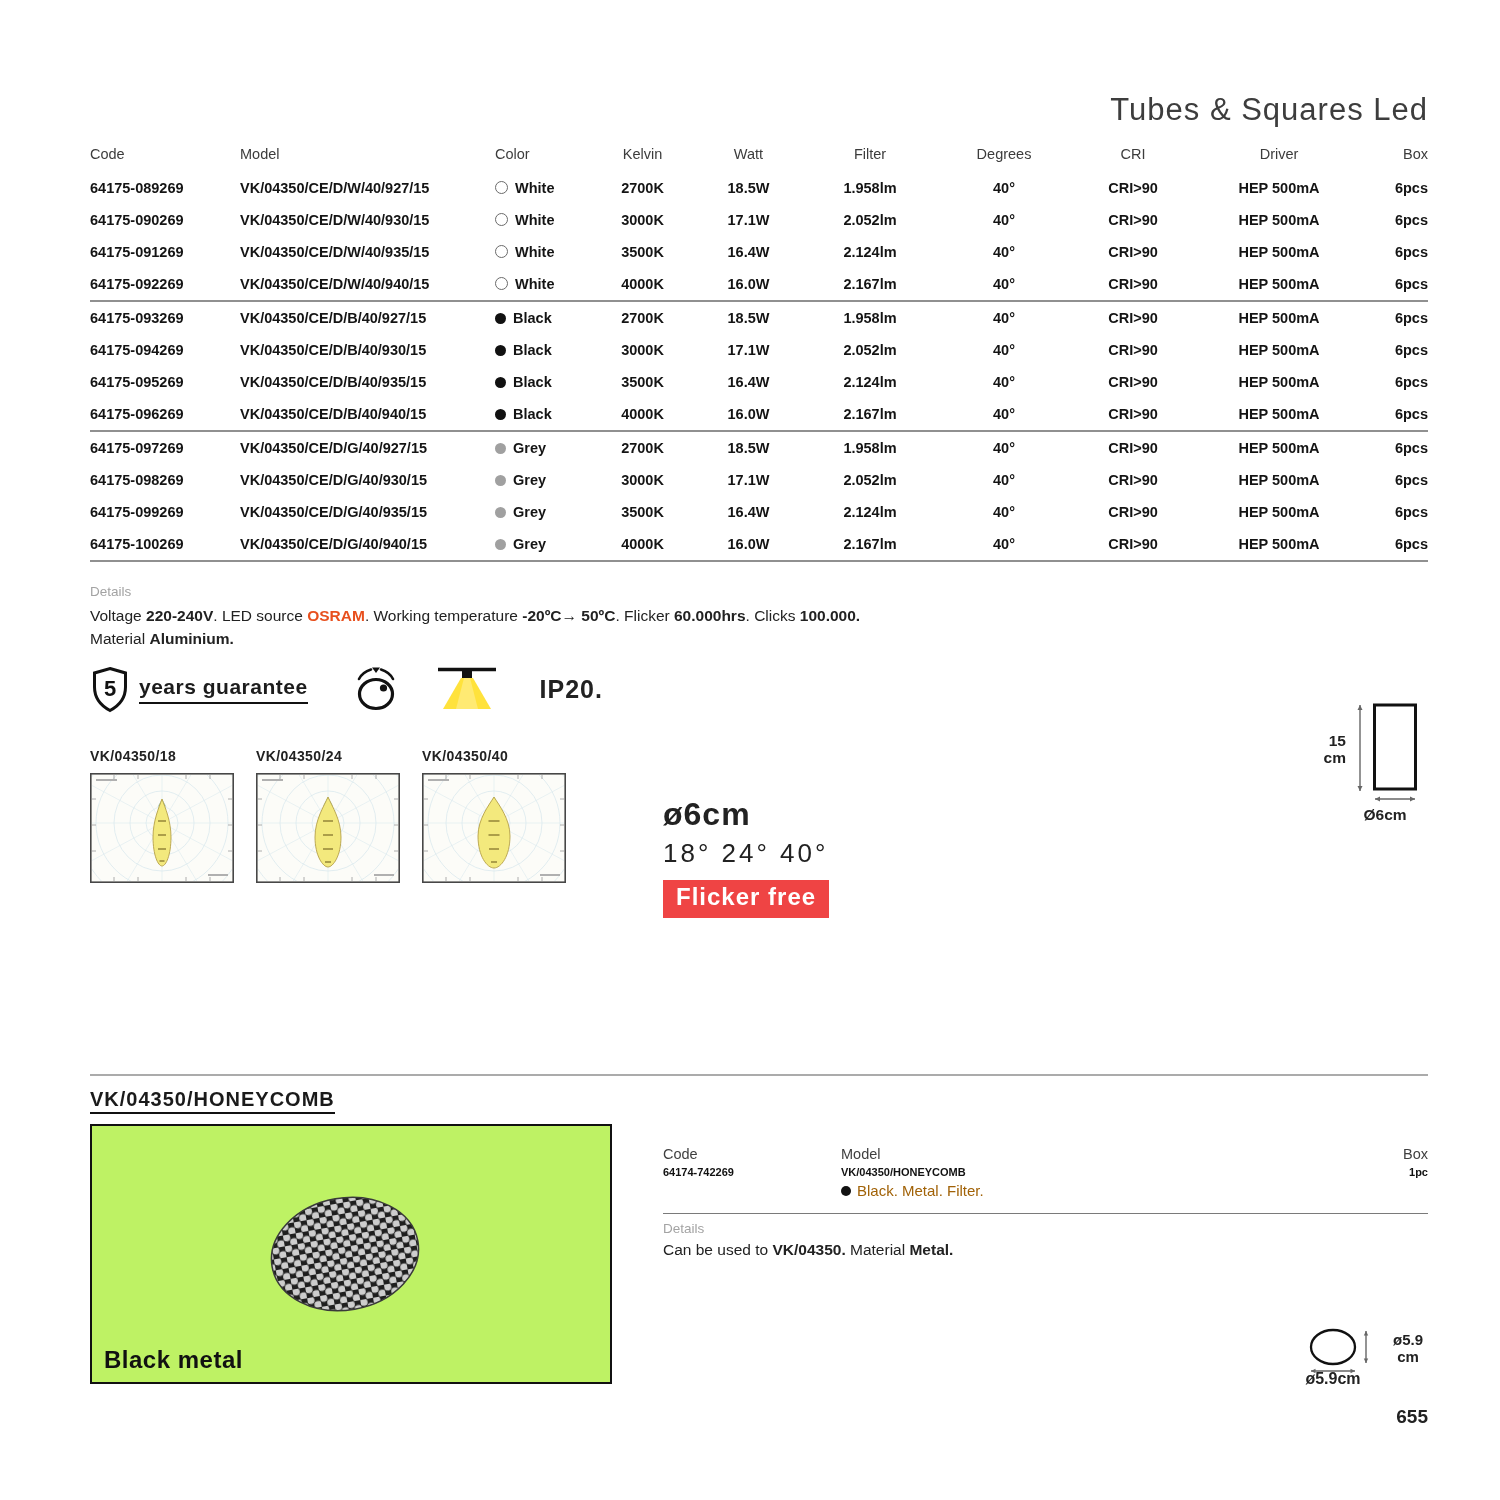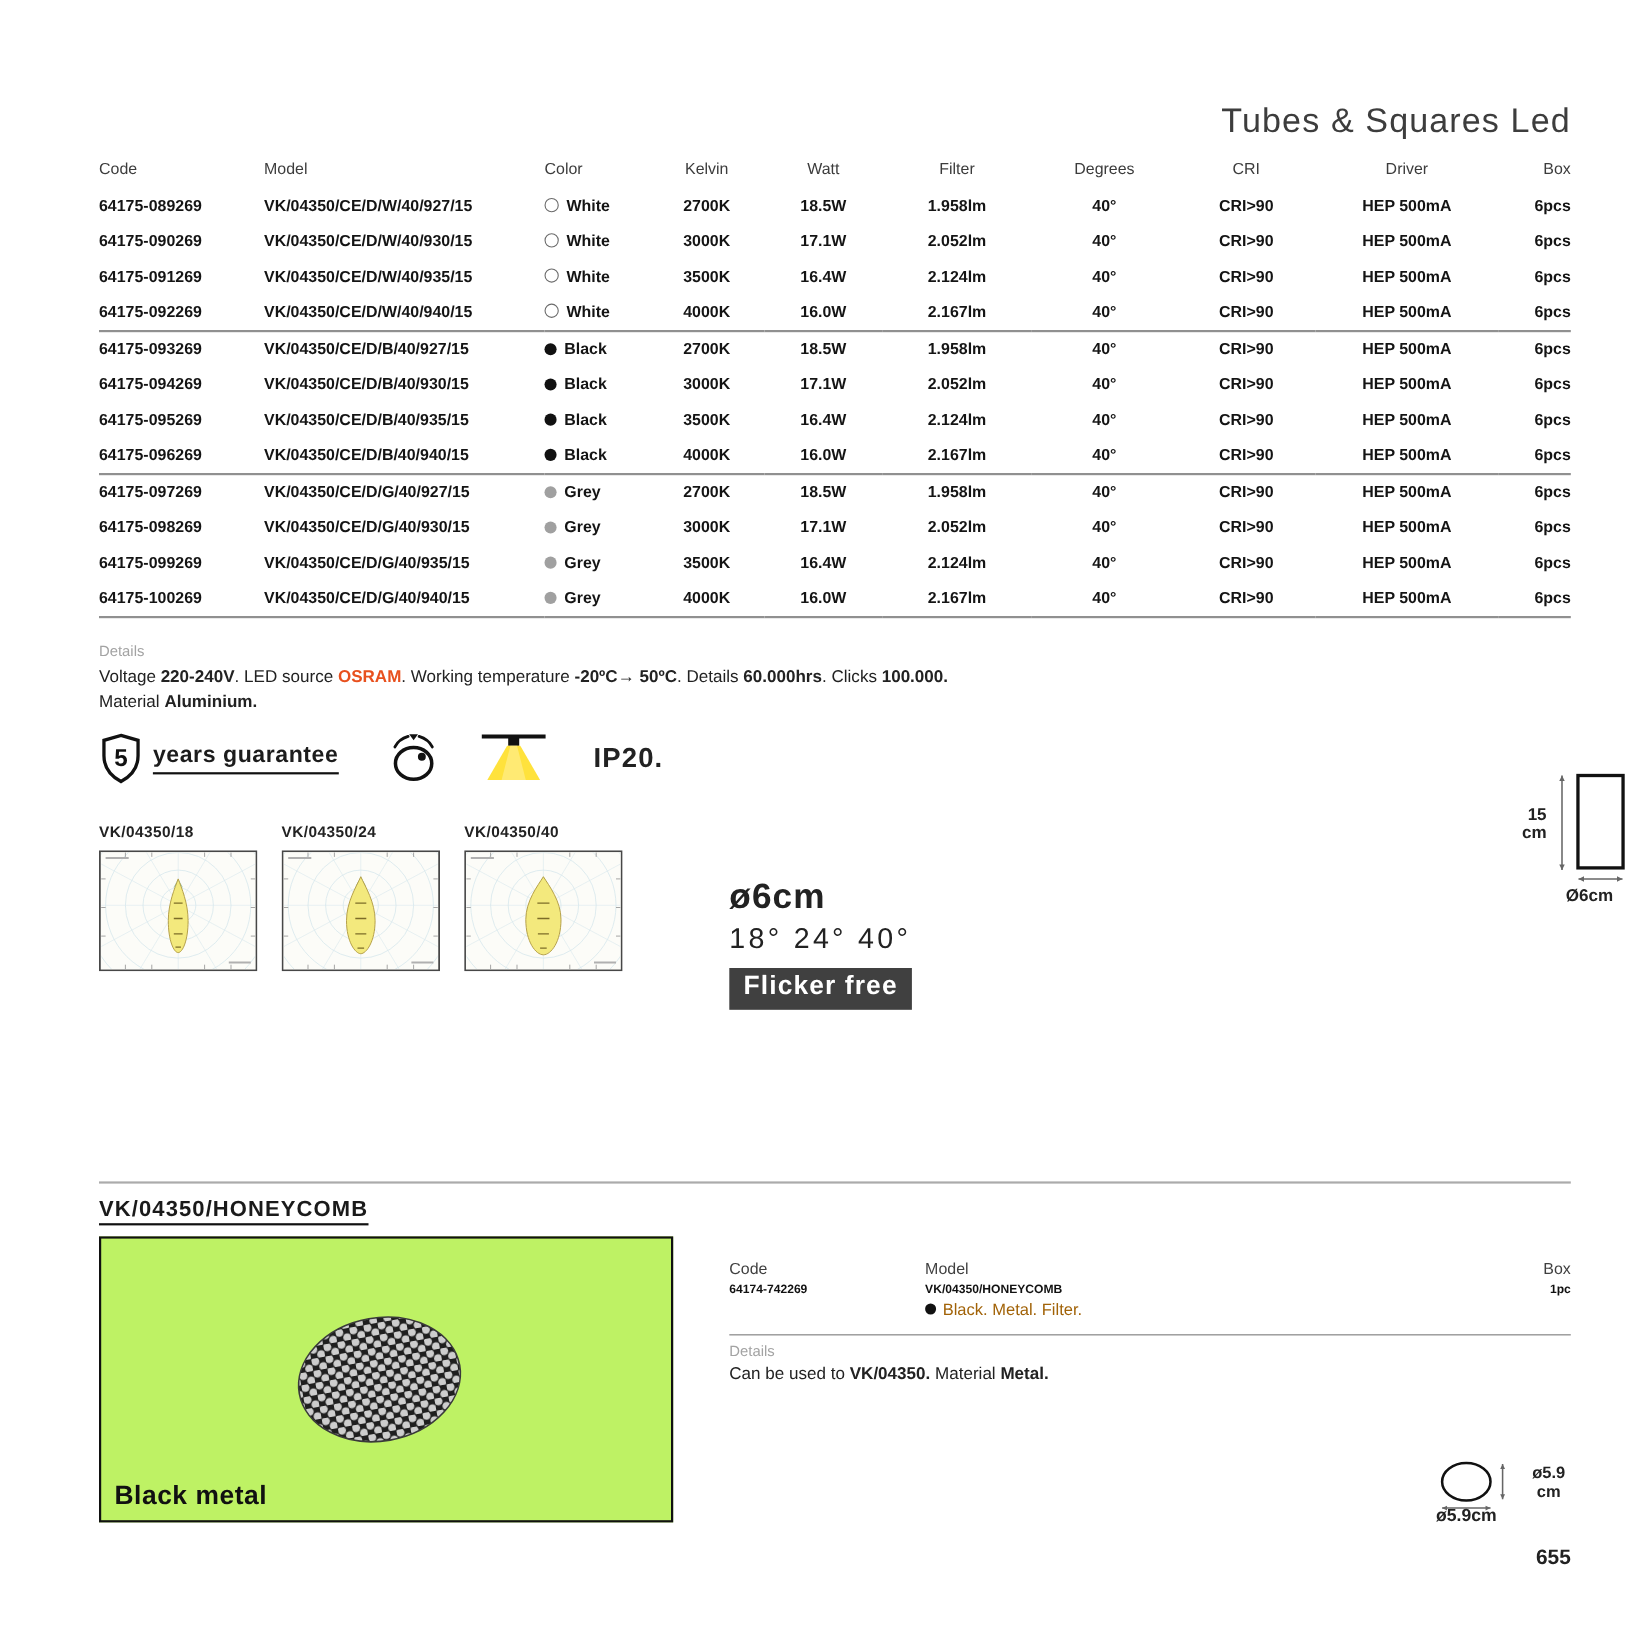--- a/index.html
+++ b/index.html
@@ -36,24 +36,24 @@
 
   
   .diagrams{left:90px;top:748px;display:flex;gap:22px;}
   .diagrams figure{margin:0;width:144px;}
   .diagram-label{font-size:14px;font-weight:bold;letter-spacing:.4px;margin:0 0 9px 0;color:#222;}
 
   
   .beam-info{left:663px;top:796px;}
   .beam-dia{font-size:32px;font-weight:600;letter-spacing:1px;color:#222;}
   .beam-angles{font-size:26px;font-weight:500;letter-spacing:3px;margin-top:5px;color:#222;}
-  .flicker-badge{display:inline-block;margin-top:11px;background:#404040;color:#fff;font-weight:bold;font-size:24px;letter-spacing:1px;padding:3px 13px 7px 13px;}
-
-  
-  .tube-dim{left:1368px;top:702px;width:116px;height:136px;}
+  .flicker-badge{display:inline-block;margin-top:11px;background:#ef4444;color:#fff;font-weight:bold;font-size:24px;letter-spacing:1px;padding:3px 13px 7px 13px;}
+
+  
+  .tube-dim{left:1308px;top:702px;width:116px;height:136px;}
   .tube-h-label{position:absolute;left:0;top:30px;width:38px;text-align:right;font-weight:bold;font-size:15.5px;line-height:17px;color:#222;}
   .tube-d-label{position:absolute;left:44px;top:104px;width:66px;text-align:center;font-weight:bold;font-size:15.5px;color:#222;}
 
   
   .divider-main{left:90px;top:1074px;width:1338px;border-top:2px solid #ababab;height:0;}
 
   
   .hc-title{left:90px;top:1088px;font-size:20px;font-weight:bold;letter-spacing:1px;color:#1a1a1a;}
   .hc-title span{border-bottom:2.5px solid #111;padding-bottom:2px;}
   .hc-box{left:90px;top:1124px;width:518px;height:256px;border:2.5px solid #111;background:#bef264;}
@@ -255,21 +255,21 @@
         <td class="ac">40°</td>
         <td class="ac">CRI&gt;90</td>
         <td class="ac">HEP 500mA</td>
         <td class="ar">6pcs</td>
       </tr>
     </tbody>
 </table>
 
 <div class="abs details-block">
   <div class="details-label">Details</div>
-  <div class="details-line"><span>Voltage </span><span class="b">220-240V</span><span>. LED source </span><span class="orange">OSRAM</span><span>. Working temperature </span><span class="b">-20ºC→ 50ºC</span><span>. Details </span><span class="b">60.000hrs</span><span>. Clicks </span><span class="b">100.000.</span></div>
+  <div class="details-line"><span>Voltage </span><span class="b">220-240V</span><span>. LED source </span><span class="orange">OSRAM</span><span>. Working temperature </span><span class="b">-20ºC→ 50ºC</span><span>. Flicker </span><span class="b">60.000hrs</span><span>. Clicks </span><span class="b">100.000.</span></div>
   <div class="details-line"><span>Material </span><span class="b">Aluminium.</span></div>
 </div>
 
 <div class="abs badges">
   <svg width="40" height="47" viewBox="0 0 40 47">
     <path d="M20 2.5 L35.5 7 L35.5 21 C35.5 33 28.5 40 20 44.5 C11.5 40 4.5 33 4.5 21 L4.5 7 Z" fill="none" stroke="#111" stroke-width="3"></path>
     <text x="20" y="30" text-anchor="middle" font-size="22" font-weight="bold" fill="#111">5</text>
   </svg>
   <span class="guarantee-label">years guarantee</span>
   <svg width="52" height="52" viewBox="0 0 52 52" style="margin-left:42px">

